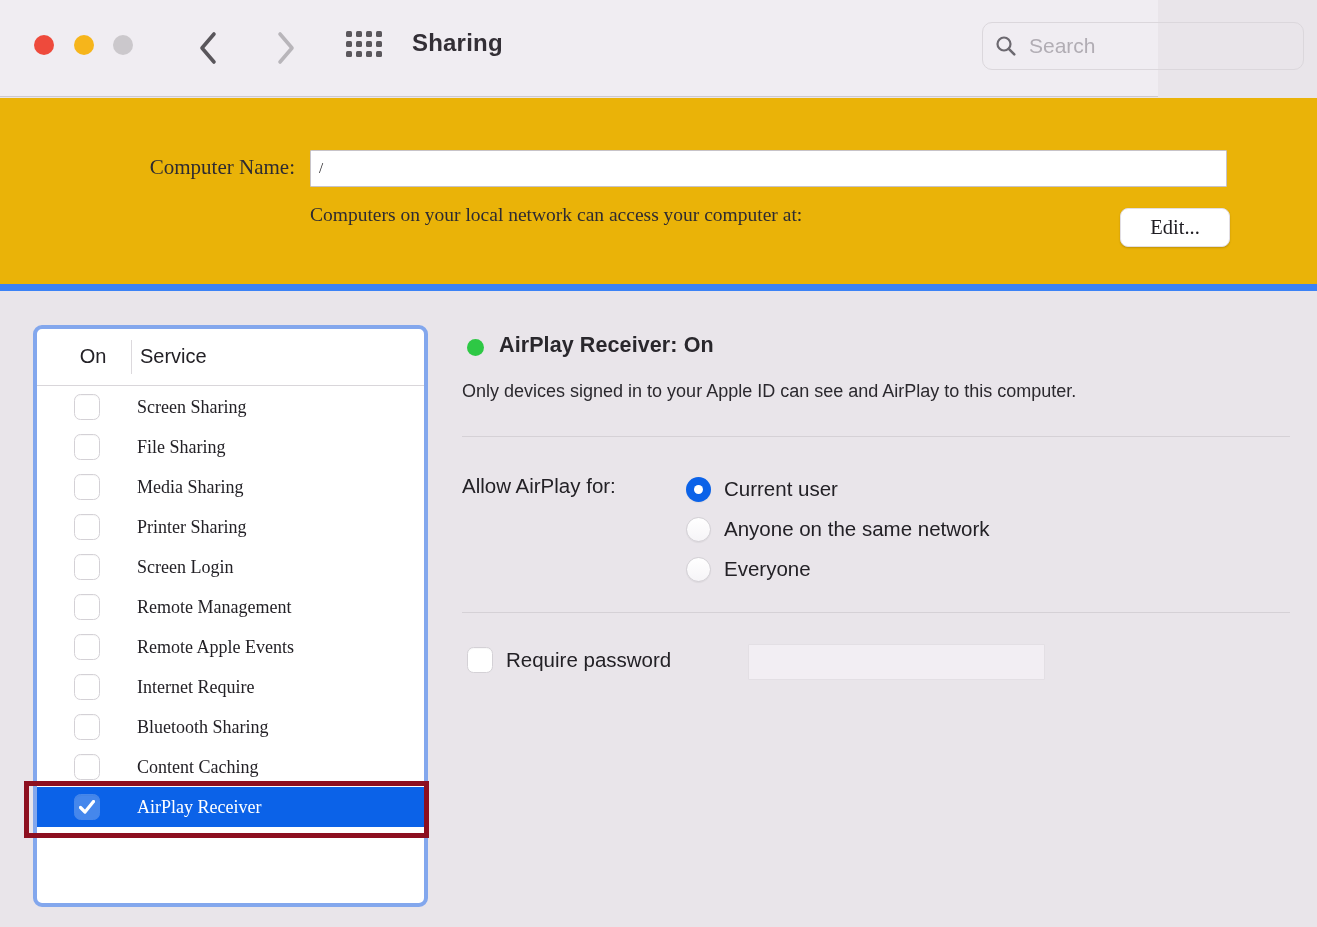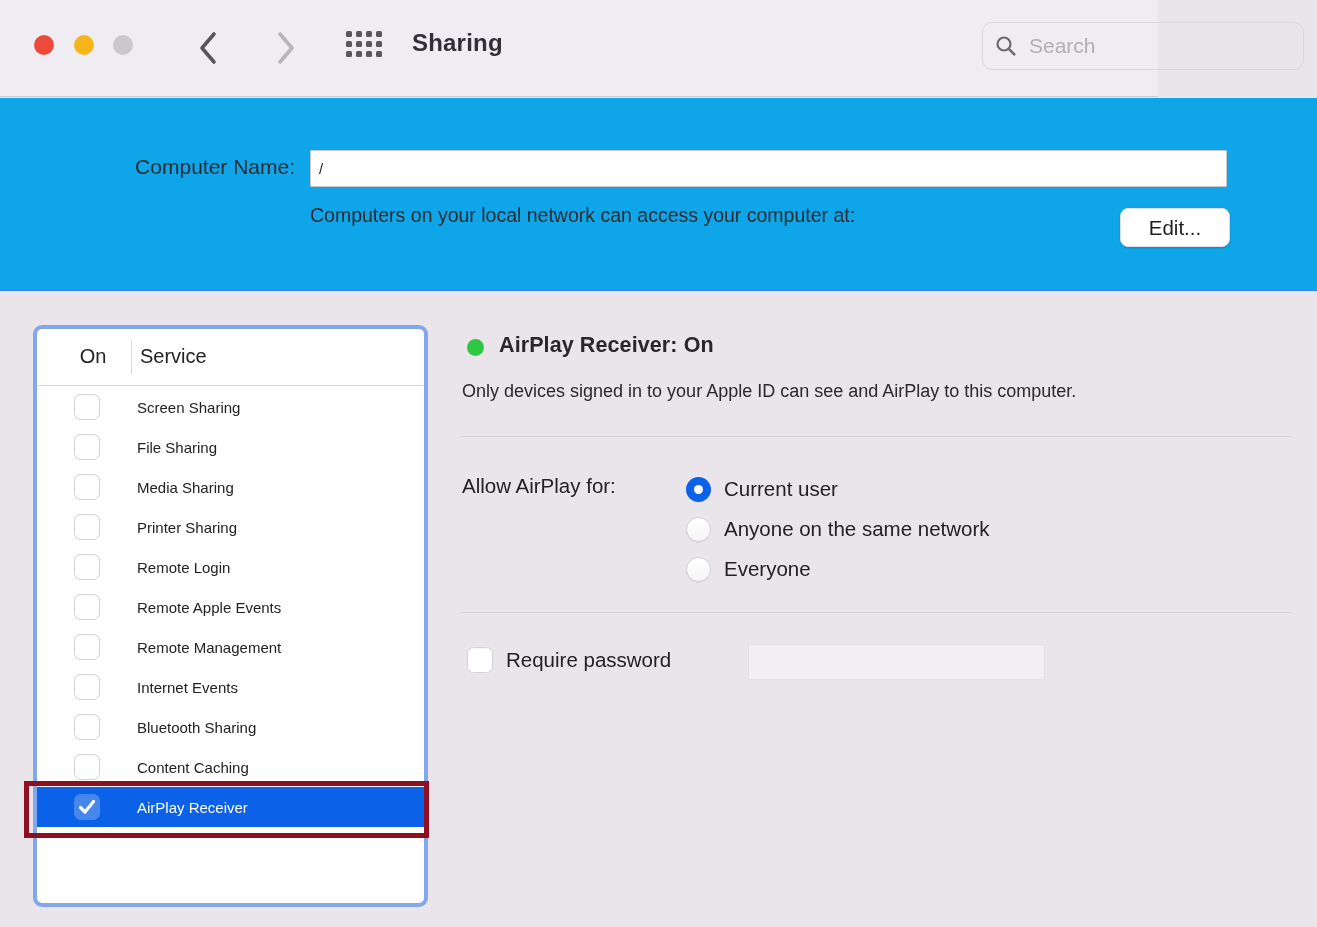--- a/index.html
+++ b/index.html
@@ -28,21 +28,21 @@
     font-size:24px; font-weight:700; color:#332F36; letter-spacing:.2px; }
   .search { position:absolute; left:982px; top:22px; width:322px; height:48px;
     border:1.5px solid #DBD7DC; border-radius:10px;
     display:flex; align-items:center; padding:0 12px; gap:10px; }
   .search input { flex:1; min-width:0; border:none; background:transparent; outline:none;
     font-family:inherit; font-size:21px; color:#47444A; }
   .search input::placeholder { color:#B1ADB4; }
 
   
   .upper { position:absolute; left:0; top:98px; width:1317px; height:193px;
-    background:#0ea5e9; border-bottom:1px solid #3b82f6; }
+    background:#eab308; border-bottom:7px solid #3b82f6;font-family:Liberation Serif, serif; }
   .cn-label { position:absolute; left:60px; top:57px; width:235px; text-align:right;
     font-size:21px; color:#2E2B31; }
   .cn-field { position:absolute; left:310px; top:52px; width:917px; height:37px;
     background:#FFFFFF; border:1px solid #C7C3C8; border-radius:1px; padding:0 8px;
     font-family:inherit; font-size:15px; color:#1E1C20; outline:none; }
   .cn-caption { position:absolute; left:310px; top:106px; font-size:19.5px; color:#2E2B31; }
   .edit-btn { position:absolute; left:1120px; top:110px; width:110px; height:39px;
     background:#FFFFFF; border:1px solid #E2DEE3; border-radius:8px;
     box-shadow:0 1px 2px rgba(0,0,0,.18);
     font-family:inherit; font-size:20.5px; color:#1F1D22; }
@@ -59,21 +59,21 @@
   .col-vdiv { position:absolute; left:94px; top:11px; width:1px; height:34px; background:#DCD9DD; }
   .col-service { position:absolute; left:103px; top:16px; font-size:20px; color:#232126; }
   .svc-rows { position:absolute; left:0; top:58px; right:0; }
   .svc-row { height:40px; display:flex; align-items:center; padding-left:37px; }
   .cb { width:26px; height:26px; border-radius:6.5px; background:#FFFFFF;
     border:1.5px solid #D4D1D6; box-shadow:inset 0 1px 1px rgba(0,0,0,.03);
     display:flex; align-items:center; justify-content:center; flex:none; }
   .cb svg { visibility:hidden; }
   .cb.checked { background:#4587EC; border-color:#4587EC; }
   .cb.checked svg { visibility:visible; }
-  .svc-label { margin-left:37px; font-size:15px; color:#232126; white-space:nowrap; }
+  .svc-label { margin-left:37px; font-size:18px; color:#232126; white-space:nowrap;font-family:Liberation Serif, serif; }
   .svc-row.selected { background:var(--accent,#0B62E8); }
   .svc-row.selected .svc-label { color:#FFFFFF; }
 
   
   .annotation { position:absolute; left:24px; top:490px; width:405px; height:57px;
     border:5px solid var(--annotation,#8D0F20); z-index:5; pointer-events:none; }
 
   
   .status-dot { position:absolute; left:467px; top:48px; width:17px; height:17px;
     border-radius:50%; background:var(--status-on,#2EC845); }
@@ -190,45 +190,45 @@
       </svg>
     </span>
     <span class="svc-label">Printer Sharing</span>
   </div>
         <div class="svc-row">
     <span class="cb">
       <svg width="16" height="14" viewBox="0 0 16 14">
         <polyline points="1.5,7.5 6,12 14.5,1.5" fill="none" stroke="#FFFFFF" stroke-width="3.2" stroke-linecap="round" stroke-linejoin="round"></polyline>
       </svg>
     </span>
-    <span class="svc-label">Remote Login</span>
+    <span class="svc-label">Screen Login</span>
+  </div>
+        <div class="svc-row">
+    <span class="cb">
+      <svg width="16" height="14" viewBox="0 0 16 14">
+        <polyline points="1.5,7.5 6,12 14.5,1.5" fill="none" stroke="#FFFFFF" stroke-width="3.2" stroke-linecap="round" stroke-linejoin="round"></polyline>
+      </svg>
+    </span>
+    <span class="svc-label">Remote Management</span>
   </div>
         <div class="svc-row">
     <span class="cb">
       <svg width="16" height="14" viewBox="0 0 16 14">
         <polyline points="1.5,7.5 6,12 14.5,1.5" fill="none" stroke="#FFFFFF" stroke-width="3.2" stroke-linecap="round" stroke-linejoin="round"></polyline>
       </svg>
     </span>
     <span class="svc-label">Remote Apple Events</span>
   </div>
         <div class="svc-row">
     <span class="cb">
       <svg width="16" height="14" viewBox="0 0 16 14">
         <polyline points="1.5,7.5 6,12 14.5,1.5" fill="none" stroke="#FFFFFF" stroke-width="3.2" stroke-linecap="round" stroke-linejoin="round"></polyline>
       </svg>
     </span>
-    <span class="svc-label">Remote Management</span>
-  </div>
-        <div class="svc-row">
-    <span class="cb">
-      <svg width="16" height="14" viewBox="0 0 16 14">
-        <polyline points="1.5,7.5 6,12 14.5,1.5" fill="none" stroke="#FFFFFF" stroke-width="3.2" stroke-linecap="round" stroke-linejoin="round"></polyline>
-      </svg>
-    </span>
-    <span class="svc-label">Internet Events</span>
+    <span class="svc-label">Internet Require</span>
   </div>
         <div class="svc-row">
     <span class="cb">
       <svg width="16" height="14" viewBox="0 0 16 14">
         <polyline points="1.5,7.5 6,12 14.5,1.5" fill="none" stroke="#FFFFFF" stroke-width="3.2" stroke-linecap="round" stroke-linejoin="round"></polyline>
       </svg>
     </span>
     <span class="svc-label">Bluetooth Sharing</span>
   </div>
         <div class="svc-row">

